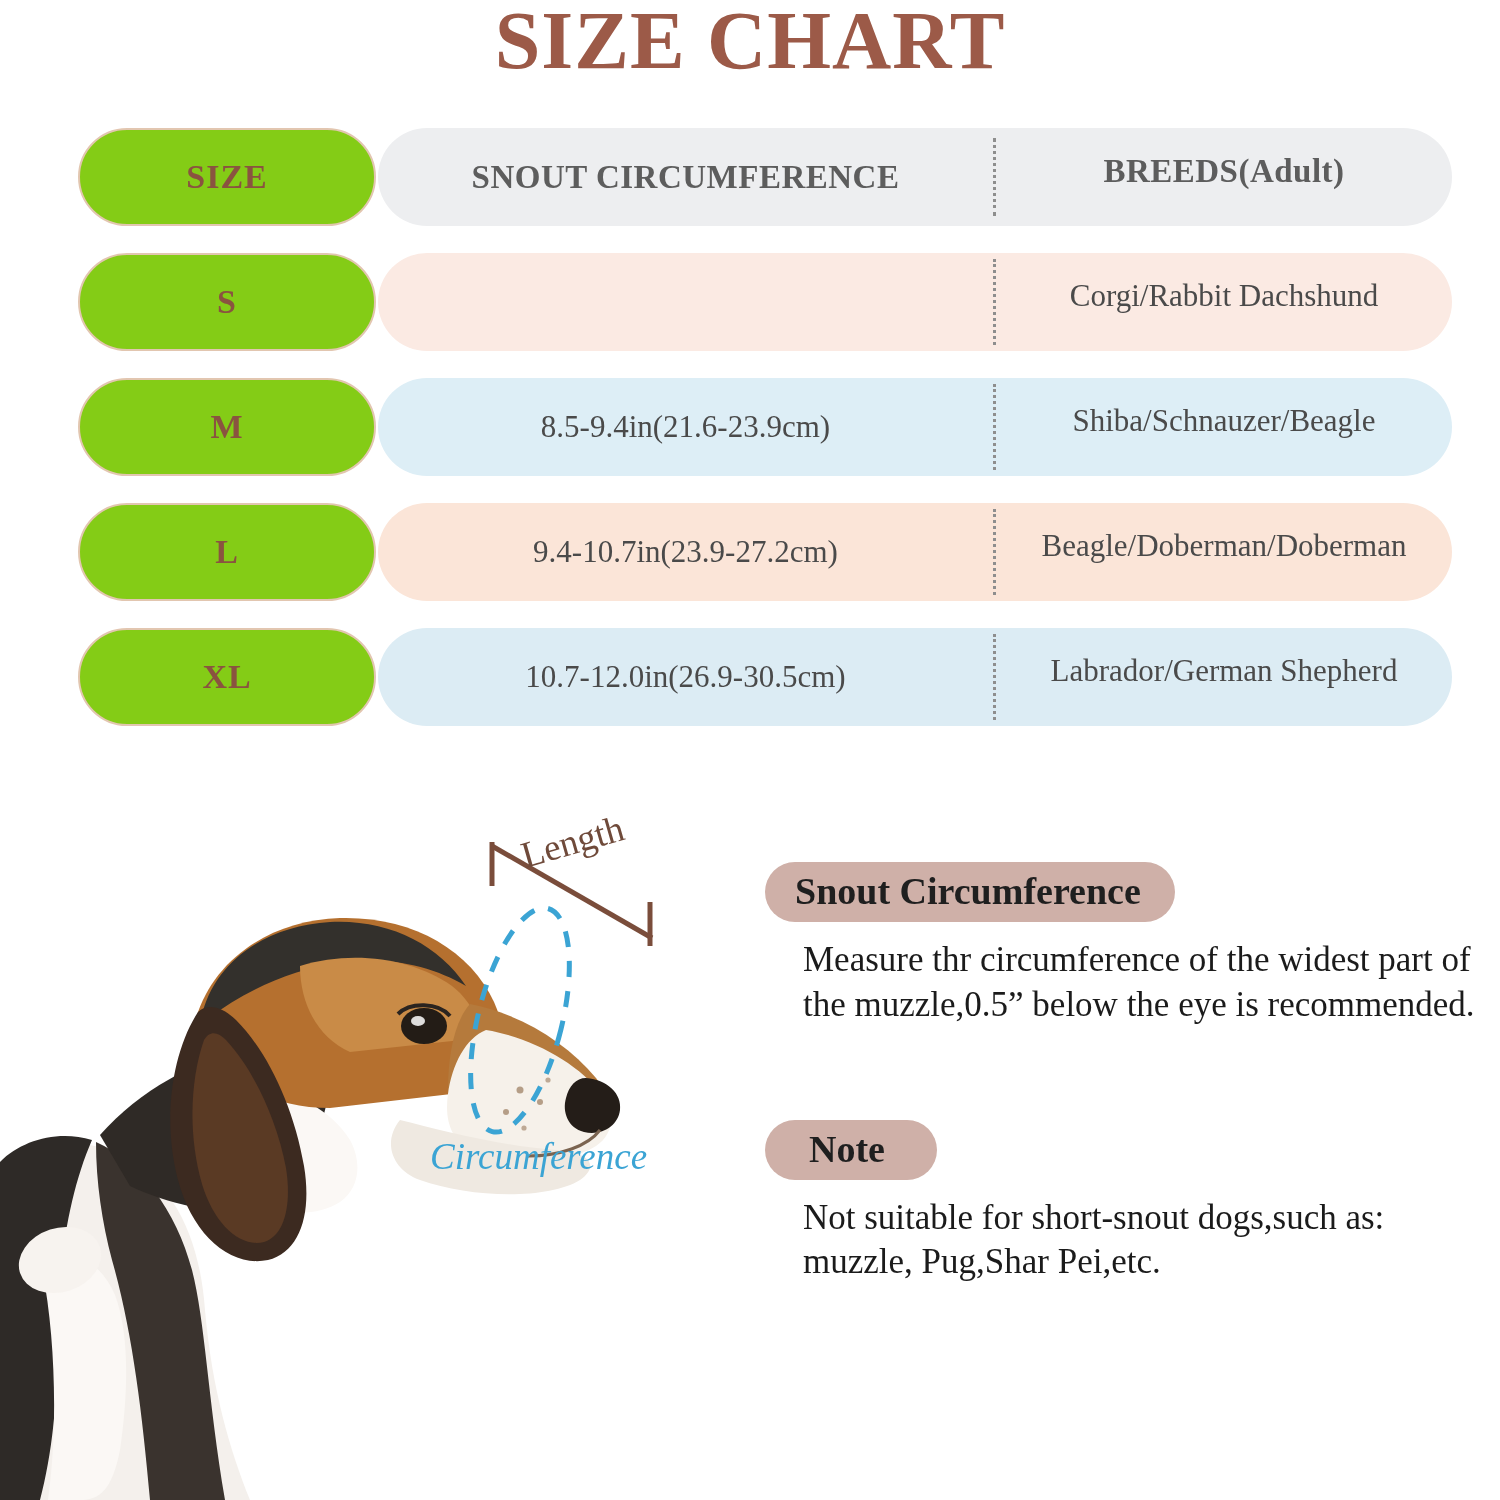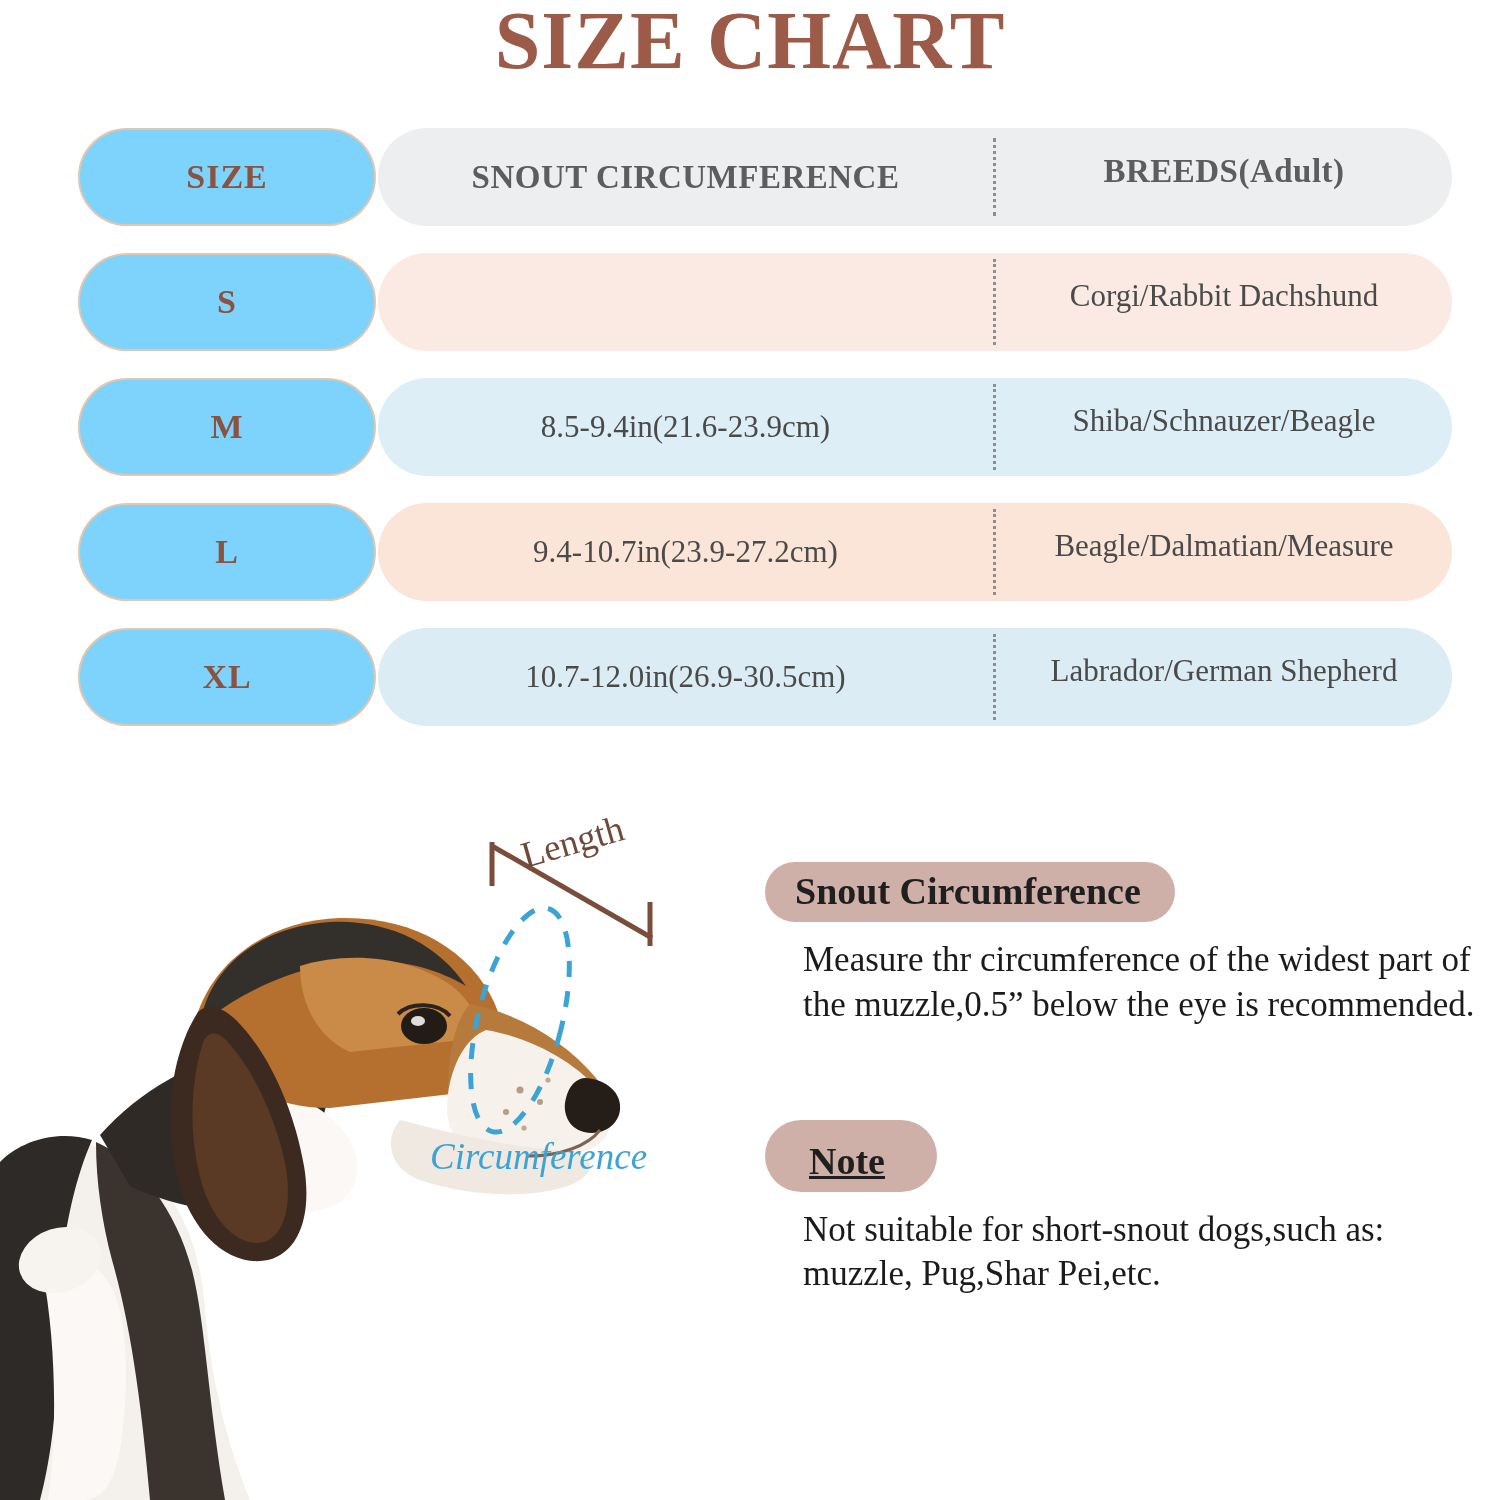--- a/index.html
+++ b/index.html
@@ -72,21 +72,21 @@
   
   .size-pill {
     position: absolute;
     left: 0;
     top: 0;
     width: 298px;
     height: 98px;
     box-sizing: border-box;
     border: 2px solid #e2c6b0;
     border-radius: 49px;
-    background: #7dd3fc;
+    background: #84cc16;
     display: flex;
     align-items: center;
     justify-content: center;
     font-weight: bold;
     font-size: 34px;
     color: #8a5340;
     letter-spacing: 1px;
   }
   .size-pill.header-pill {
     font-size: 34px;
@@ -164,22 +164,21 @@
     display: inline-block;
     background: #cfb0a8;
     border-radius: 40px;
     padding: 7px 34px 9px 30px;
     font-weight: bold;
     font-size: 38px;
     color: #1f1f1f;
     font-family: "Liberation Serif", serif;
   }
   .pill-heading.note {
-    padding: 19px 52px 9px 44px;
-    text-decoration: underline;
+    padding: 7px 52px 9px 44px;
   }
   .para {
     margin-top: 16px;
     font-size: 35px;
     line-height: 1.28;
     color: #1b1b1b;
     font-family: "Liberation Serif", serif;
     margin-left: 38px;
   }
   .note-block { margin-top: 92px; }
@@ -212,21 +211,21 @@
     <div class="size-pill">M</div>
     <div class="cell-snout">8.5-9.4in(21.6-23.9cm)</div>
     <div class="cell-breeds">Shiba/Schnauzer/Beagle</div>
   </div>
 
   <div class="row">
     <div class="row-band band-l"></div>
     <div class="divider"></div>
     <div class="size-pill">L</div>
     <div class="cell-snout">9.4-10.7in(23.9-27.2cm)</div>
-    <div class="cell-breeds">Beagle/Dalmatian/Measure</div>
+    <div class="cell-breeds">Beagle/Doberman/Doberman</div>
   </div>
 
   <div class="row">
     <div class="row-band band-xl"></div>
     <div class="divider"></div>
     <div class="size-pill">XL</div>
     <div class="cell-snout">10.7-12.0in(26.9-30.5cm)</div>
     <div class="cell-breeds">Labrador/German Shepherd</div>
   </div>
 

